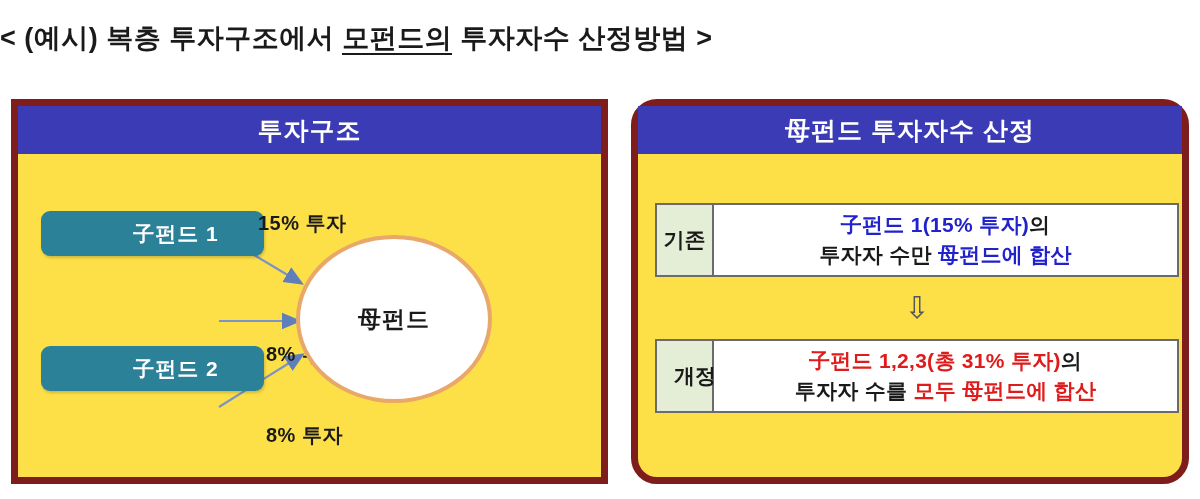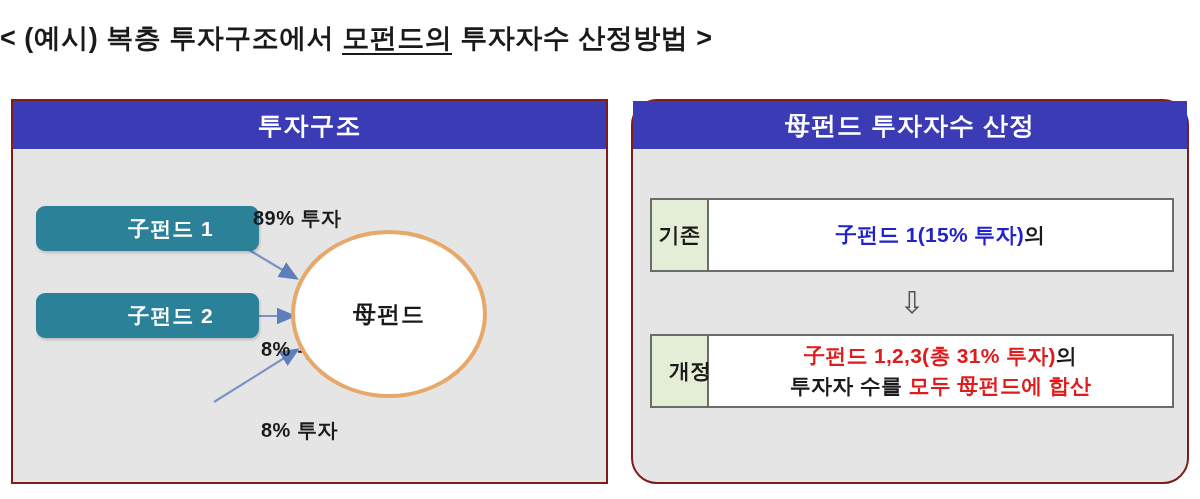--- a/index.html
+++ b/index.html
@@ -28,22 +28,22 @@
     letter-spacing: 0.5px;
     white-space: pre;
   }
   #doc-title .underlined {
     border-bottom: 2px solid #1a1a1a;
   }
 
   
   .panel {
     position: absolute;
-    border: 2px solid #7f1d1d;
-    background: #e5e5e5;
+    border: 7px solid #7f1d1d;
+    background: #fde047;
     box-sizing: border-box;
   }
   #panel-structure {
     left: 11px;
     top: 99px;
     width: 597px;
     height: 385px;
   }
   #panel-calc {
     left: 631px;
@@ -218,40 +218,41 @@
           <marker id="ah" markerWidth="9" markerHeight="9" refX="7.5" refY="4.5" orient="auto">
             <path d="M0,0.6 L9,4.5 L0,8.4 Z" fill="#5e7fbc"></path>
           </marker>
         </defs>
         <line x1="201" y1="80" x2="283" y2="129" stroke="#7b93c6" stroke-width="2.2" marker-end="url(#ah)"></line>
         <line x1="201" y1="167" x2="280" y2="167" stroke="#7b93c6" stroke-width="2.2" marker-end="url(#ah)"></line>
         <line x1="201" y1="253" x2="284" y2="201" stroke="#7b93c6" stroke-width="2.2" marker-end="url(#ah)"></line>
       </svg>
 
       <div class="child-box" id="child-box-0" style="background: rgb(43, 129, 152);">子펀드 1</div>
-      <div class="child-box" id="child-box-1" style="background: rgb(43, 129, 152);">子펀드 2</div>
-
-      <div class="flow-label" id="flow-label-0">89% 투자</div>
+      <div class="child-box" id="child-box-1" style="background: rgb(43, 129, 152); margin-top: 48px;">子펀드 2</div>
+
+      <div class="flow-label" id="flow-label-0">15% 투자</div>
       <div class="flow-label" id="flow-label-1">8% 투자</div>
       <div class="flow-label" id="flow-label-2">8% 투자</div>
 
       <div id="parent-circle" style="border-color: rgb(232, 168, 105);">母펀드</div>
     </div>
   </div>
 </div>
 
 <div class="panel" id="panel-calc">
   <div class="panel-header" style="background: rgb(59, 59, 181);">母펀드 투자자수 산정</div>
   <div class="panel-body">
     <div id="calc-table">
 
       <div class="calc-row" id="calc-row-0">
         <div class="calc-row-label" style="background: rgb(228, 238, 215);">기존</div>
         <div class="calc-row-content">
           <div class="calc-line" id="calc-0-line1"><span class="hl-blue" style="color: rgb(34, 34, 204);">子펀드 1(15% 투자)</span><span class="plain">의</span></div>
+          <div class="calc-line" id="calc-0-line2"><span class="plain">투자자 수만 </span><span class="hl-blue" style="color: rgb(34, 34, 204);">母펀드에 합산</span></div>
         </div>
       </div>
 
       <div id="calc-divider-arrow">⇩</div>
 
       <div class="calc-row" id="calc-row-1">
         <div class="calc-row-label" style="background: rgb(228, 238, 215); padding-left: 21px;">개정</div>
         <div class="calc-row-content">
           <div class="calc-line" id="calc-1-line1"><span class="hl-red" style="color: rgb(224, 27, 27);">子펀드 1,2,3(총 31% 투자)</span><span class="plain">의</span></div>
           <div class="calc-line" id="calc-1-line2"><span class="plain">투자자 수를 </span><span class="hl-red" style="color: rgb(224, 27, 27);">모두 母펀드에 합산</span></div>

